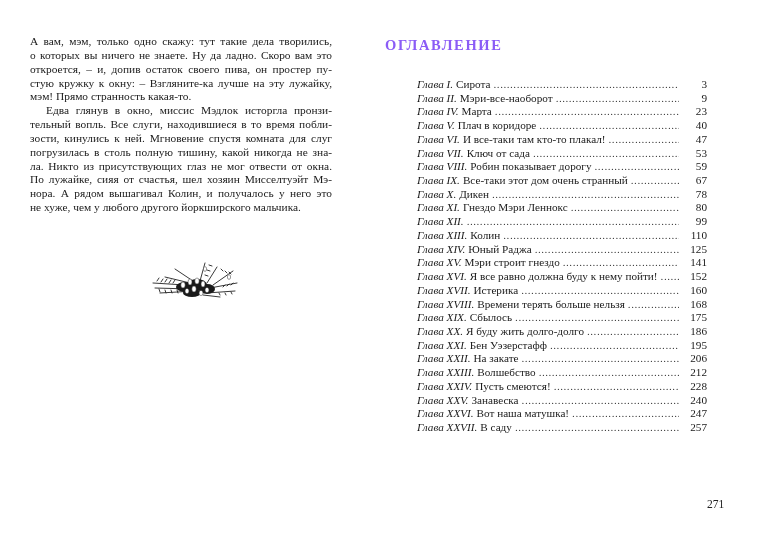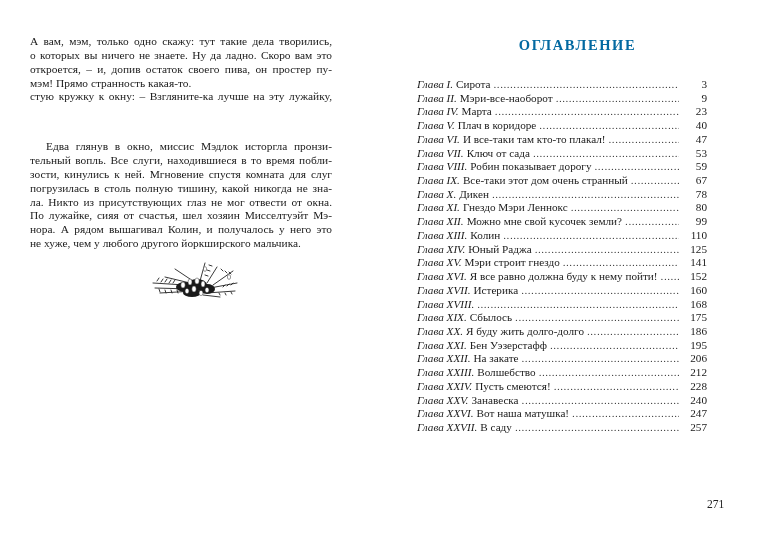--- a/index.html
+++ b/index.html
@@ -15,22 +15,22 @@
     position: absolute; left: 30px; top: 35px; width: 302px;
     font-size: 11.4px; line-height: 13.85px; text-align: justify;
     hyphens: manual;
   }
   .body-text p { margin: 0; text-indent: 0; }
   .body-text p.indent { text-indent: 16px; }
 
   .ornament { position: absolute; left: 145px; top: 255px; width: 100px; height: 50px; }
 
   .toc-title {
-    position: absolute; left: 0; width: 385px; top: 37px; text-align: center;
-    font-size: 14.5px; letter-spacing: 1.6px; font-weight: bold; color: #0369a1;
+    position: absolute; left: 0; width: 385px; top: 37px; 
+    font-size: 14.5px; letter-spacing: 1.6px; font-weight: bold; color: #8b5cf6;
   }
   .toc {
     position: absolute; left: 32px; top: 78px; width: 290px;
     font-size: 11.2px; line-height: 13.72px;
   }
   .toc-row { display: flex; align-items: center; white-space: nowrap; height: 13.72px; }
   .toc-row .chap { font-style: italic; }
   .toc-row .ttl { margin-left: 3px; }
   .toc-row .dots {
     flex: 1; overflow: hidden; margin: 0 4px 0 3px; color: #333; letter-spacing: 0.5px;
@@ -46,25 +46,25 @@
 </style>
 </head>
 <body>
 
 <div class="page page-left">
   <div class="body-text">
     <p id="para-0">
         <span style="display: block; text-align: justify; text-align-last: justify;">А вам, мэм, только одно скажу: тут такие дела творились,</span>
         <span style="display: block; text-align: justify; text-align-last: justify; text-indent: 0px;">о которых вы ничего не знаете. Ну да ладно. Скоро вам это</span>
         <span style="display: block; text-align: justify; text-align-last: justify; text-indent: 0px;">откроется, – и, допив остаток своего пива, он простер пу-</span>
+        <span style="display: block; text-align: justify; text-align-last: justify; text-indent: 0px;">стую кружку к окну: – Взгляните-ка лучше на эту лужайку,</span>
         <span style="display: block; text-align: left; text-align-last: left; text-indent: 0px;">мэм! Прямо странность какая-то.</span>
-        <span style="display: block; text-align: justify; text-align-last: justify; text-indent: 0px;">стую кружку к окну: – Взгляните-ка лучше на эту лужайку,</span>
       </p>
     <p class="indent" id="para-1">
-        <span style="display: block; text-align: justify; text-align-last: justify; margin-top: 36px;">Едва глянув в окно, миссис Мэдлок исторгла пронзи-</span>
+        <span style="display: block; text-align: justify; text-align-last: justify;">Едва глянув в окно, миссис Мэдлок исторгла пронзи-</span>
         <span style="display: block; text-align: justify; text-align-last: justify; text-indent: 0px;">тельный вопль. Все слуги, находившиеся в то время побли-</span>
         <span style="display: block; text-align: justify; text-align-last: justify; text-indent: 0px;">зости, кинулись к ней. Мгновение спустя комната для слуг</span>
         <span style="display: block; text-align: justify; text-align-last: justify; text-indent: 0px;">погрузилась в столь полную тишину, какой никогда не зна-</span>
         <span style="display: block; text-align: justify; text-align-last: justify; text-indent: 0px;">ла. Никто из присутствующих глаз не мог отвести от окна.</span>
         <span style="display: block; text-align: justify; text-align-last: justify; text-indent: 0px;">По лужайке, сияя от счастья, шел хозяин Мисселтуэйт Мэ-</span>
         <span style="display: block; text-align: justify; text-align-last: justify; text-indent: 0px;">нора. А рядом вышагивал Колин, и получалось у него это</span>
         <span style="display: block; text-align: left; text-align-last: left; text-indent: 0px;">не хуже, чем у любого другого йоркширского мальчика.</span>
       </p>
   </div>
 
@@ -152,21 +152,20 @@
         <span class="pg">78</span>
       </div>
       <div class="toc-row">
         <span class="chap">Глава XI.</span>
         <span class="ttl">Гнездо Мэри Леннокс</span>
         <span class="dots"></span>
         <span class="pg">80</span>
       </div>
       <div class="toc-row">
         <span class="chap">Глава XII.</span>
-        <span class="ttl">Можно мне свой кусочек земли?</span>
         <span class="dots"></span>
         <span class="pg">99</span>
       </div>
       <div class="toc-row">
         <span class="chap">Глава XIII.</span>
         <span class="ttl">Колин</span>
         <span class="dots"></span>
         <span class="pg">110</span>
       </div>
       <div class="toc-row">
@@ -188,20 +187,21 @@
         <span class="pg">152</span>
       </div>
       <div class="toc-row">
         <span class="chap">Глава XVII.</span>
         <span class="ttl">Истерика</span>
         <span class="dots"></span>
         <span class="pg">160</span>
       </div>
       <div class="toc-row">
         <span class="chap">Глава XVIII.</span>
+        <span class="ttl">Времени терять больше нельзя</span>
         <span class="dots"></span>
         <span class="pg">168</span>
       </div>
       <div class="toc-row">
         <span class="chap">Глава XIX.</span>
         <span class="ttl">Сбылось</span>
         <span class="dots"></span>
         <span class="pg">175</span>
       </div>
       <div class="toc-row">

